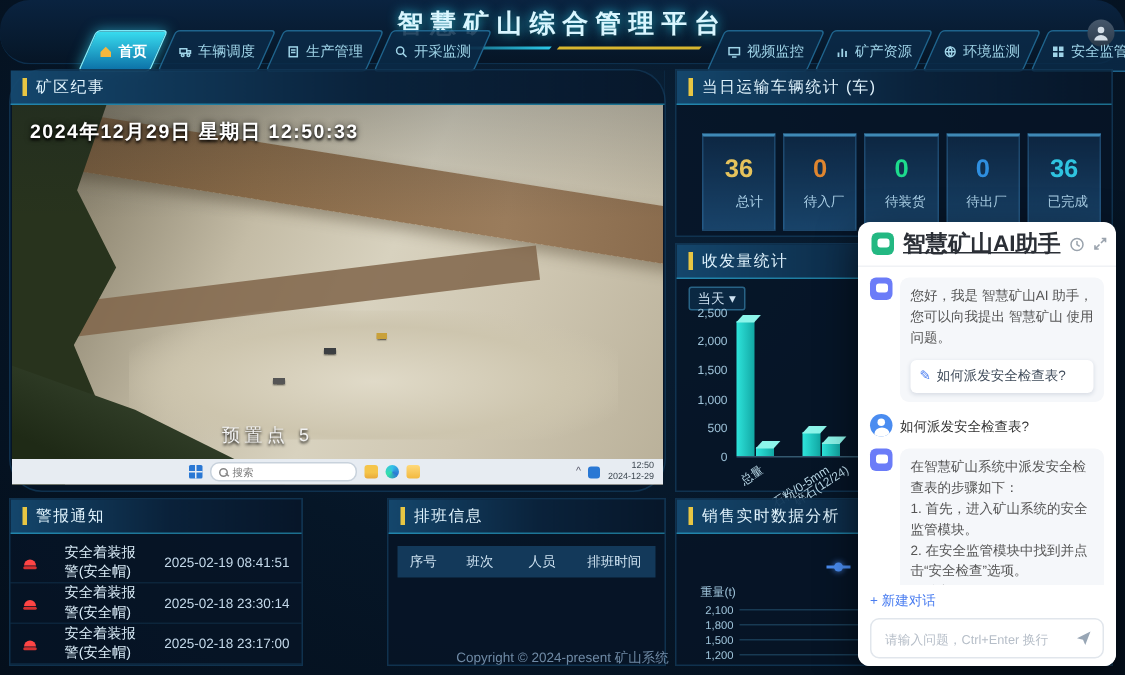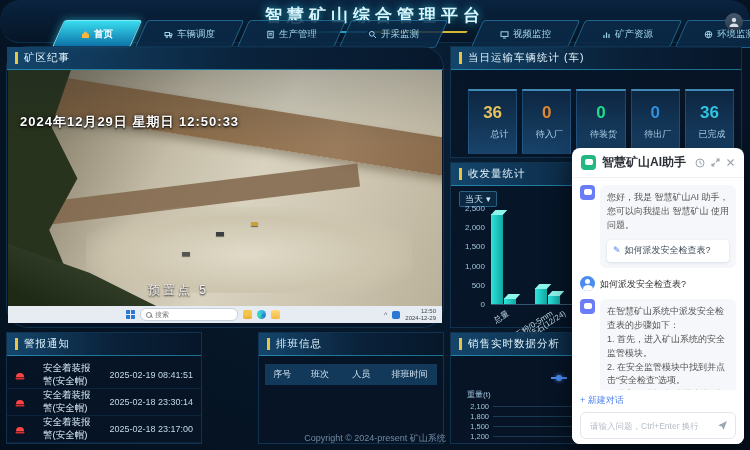--- a/index.html
+++ b/index.html
@@ -9,21 +9,21 @@
   
   .hdr{position:absolute;top:0;left:0;right:0;height:42px;
     background:linear-gradient(180deg,#0a2340 0%,#071a2e 70%,#061526 100%);
     border-bottom:1px solid #0d2f4d;border-radius:20px;}
   .ptitle{position:absolute;top:4px;left:0;right:0;text-align:center;font-size:17px;font-weight:bold;
     letter-spacing:5px;color:#d9f6ff;text-shadow:0 0 8px rgba(43,200,232,.9),0 2px 3px rgba(0,0,0,.6);}
   .tdeco-c{position:absolute;top:31px;left:262px;width:105px;height:2px;background:linear-gradient(90deg,transparent,#2bc8e8);transform:skewX(-40deg);}
   .tdeco-y{position:absolute;top:31px;left:372px;width:95px;height:2px;background:#d8b62f;transform:skewX(-40deg);}
   .tabs{position:absolute;top:20px;display:flex;gap:5px;}
   .tabs.left{left:58px;} .tabs.right{left:477px;}
-  .tab{position:relative;height:28px;padding:0 23px;display:flex;align-items:center;gap:4px;
+  .tab{position:relative;height:28px;padding:0 8px;display:flex;align-items:center;gap:4px;
     font-size:9.5px;color:#9fd4e8;cursor:pointer;white-space:nowrap;}
   .tab .bg{position:absolute;inset:0;transform:skewX(-24deg);background:rgba(10,42,72,.85);
     border:1px solid rgba(50,150,200,.55);border-radius:3px;}
   .tab.active{color:#fff;font-weight:bold;}
   .tab.active .bg{background:linear-gradient(180deg,#38dcEF,#0b6fa6);border-color:#7deafa;box-shadow:0 0 8px rgba(50,210,240,.6);}
   .tab .ic,.tab .lb{position:relative;z-index:1;display:flex;align-items:center;}
   .avatar{position:absolute;top:13px;right:7px;width:18px;height:18px;border-radius:50%;
     background:linear-gradient(180deg,#46586c,#2b3a4a);display:flex;align-items:center;justify-content:center;cursor:pointer;}
   
   .panel{position:absolute;background:rgba(6,21,38,.78);border:1px solid rgba(28,86,128,.45);box-sizing:border-box;}
@@ -44,21 +44,21 @@
     background:radial-gradient(ellipse at 50% 55%,#e0dac8 0%,#cdc5ae 55%,rgba(205,197,174,0) 78%);}
   .v-veg{position:absolute;left:0;top:0;width:25%;height:102%;
     background:linear-gradient(100deg,#28331d 55%,rgba(40,51,29,0) 100%);
     clip-path:polygon(0 0,58% 0,40% 22%,64% 42%,38% 62%,56% 80%,30% 100%,0 100%);}
   .v-veg2{position:absolute;left:0;bottom:0;width:42%;height:34%;
     background:linear-gradient(25deg,#1f2a16 20%,#33402a 60%,rgba(51,64,42,0) 95%);
     clip-path:polygon(0 8%,45% 42%,100% 100%,0 100%);}
   .v-truck{position:absolute;background:#3c3f42;box-shadow:0 1px 1px rgba(0,0,0,.5);}
   .v-shade{position:absolute;inset:0;background:linear-gradient(180deg,rgba(20,30,40,.22),rgba(0,0,0,0) 30%);}
   .v-datetime{position:absolute;left:12px;top:9px;font-size:13px;font-weight:bold;color:#fff;
-    letter-spacing:1px;text-shadow:0 1px 2px #000,0 0 4px rgba(0,0,0,.7);margin-top:34px;}
+    letter-spacing:1px;text-shadow:0 1px 2px #000,0 0 4px rgba(0,0,0,.7);}
   .v-preset{position:absolute;left:140px;top:212px;font-size:12px;color:#f2f2f2;letter-spacing:3px;text-shadow:0 1px 2px #000;}
   .v-taskbar{position:absolute;left:0;right:0;bottom:0;height:17px;background:#e7ecf2;
     display:flex;align-items:center;gap:5px;padding:0 6px;box-sizing:border-box;}
   .tb-start{width:9px;height:9px;margin-left:112px;background:#2a78d4;border-radius:1px;position:relative;}
   .tb-start::after{content:"";position:absolute;left:4px;top:0;width:1px;height:9px;background:#e7ecf2;}
   .tb-start::before{content:"";position:absolute;left:0;top:4px;width:9px;height:1px;background:#e7ecf2;z-index:1;}
   .tb-search{width:86px;height:11px;background:#fff;border:1px solid #c8d2dc;border-radius:6px;
     display:flex;align-items:center;gap:3px;padding:0 5px;font-size:7px;color:#777;}
   .tb-mag{width:4px;height:4px;border:1px solid #888;border-radius:50%;position:relative;}
   .tb-mag::after{content:"";position:absolute;left:3px;top:3px;width:3px;height:1px;background:#888;transform:rotate(45deg);}
@@ -110,21 +110,21 @@
   .sln{flex:1;height:1px;background:rgba(60,130,170,.35);}
   .legend{position:absolute;left:100px;top:42px;display:flex;align-items:center;}
   .lgline{width:16px;height:2px;background:#4a8cf0;}
   .lgdot{width:6px;height:6px;border-radius:50%;background:#4a8cf0;margin-left:-11px;box-shadow:0 0 4px #4a8cf0;}
   
   .ai{position:absolute;left:572px;top:148px;width:172px;height:296px;background:#fff;border-radius:8px;
     box-shadow:0 8px 26px rgba(0,0,0,.55);z-index:50;overflow:hidden;}
   .ai-head{height:29px;display:flex;align-items:center;gap:6px;padding:0 9px;border-bottom:1px solid #f0f2f5;}
   .ai-logo{width:15px;height:15px;border-radius:4px;background:#23b882;position:relative;flex:none;}
   .ai-logo::after{content:"";position:absolute;left:3.5px;top:4px;width:8px;height:6px;background:#fff;border-radius:2px;}
-  .ai-title{flex:1;font-size:12px;font-weight:bold;color:#2b2f36;white-space:nowrap;}
+  .ai-title{flex:1;font-size:15px;font-weight:bold;color:#2b2f36;white-space:nowrap;text-decoration:underline;}
   .ai-acts{display:flex;gap:6px;align-items:center;}
   .ai-acts svg{cursor:pointer;}
   .ai-body{position:absolute;left:0;right:0;top:29px;bottom:54px;padding:8px 8px 0;overflow:hidden;}
   .msg{display:flex;gap:5px;margin-bottom:8px;}
   .av-bot{width:15px;height:15px;border-radius:4px;background:#6b7cf8;position:relative;flex:none;}
   .av-bot::after{content:"";position:absolute;left:3.5px;top:4px;width:8px;height:6px;background:#fff;border-radius:2px;}
   .av-user{width:15px;height:15px;border-radius:50%;background:#4a8cf0;position:relative;flex:none;overflow:hidden;}
   .av-user::before{content:"";position:absolute;left:5px;top:3px;width:5px;height:5px;border-radius:50%;background:#fff;}
   .av-user::after{content:"";position:absolute;left:2.5px;top:9px;width:10px;height:8px;border-radius:50%;background:#fff;}
   .bubble{background:#f5f7fa;border-radius:6px;padding:6px 7px;font-size:9px;color:#555;line-height:1.55;max-width:132px;}

